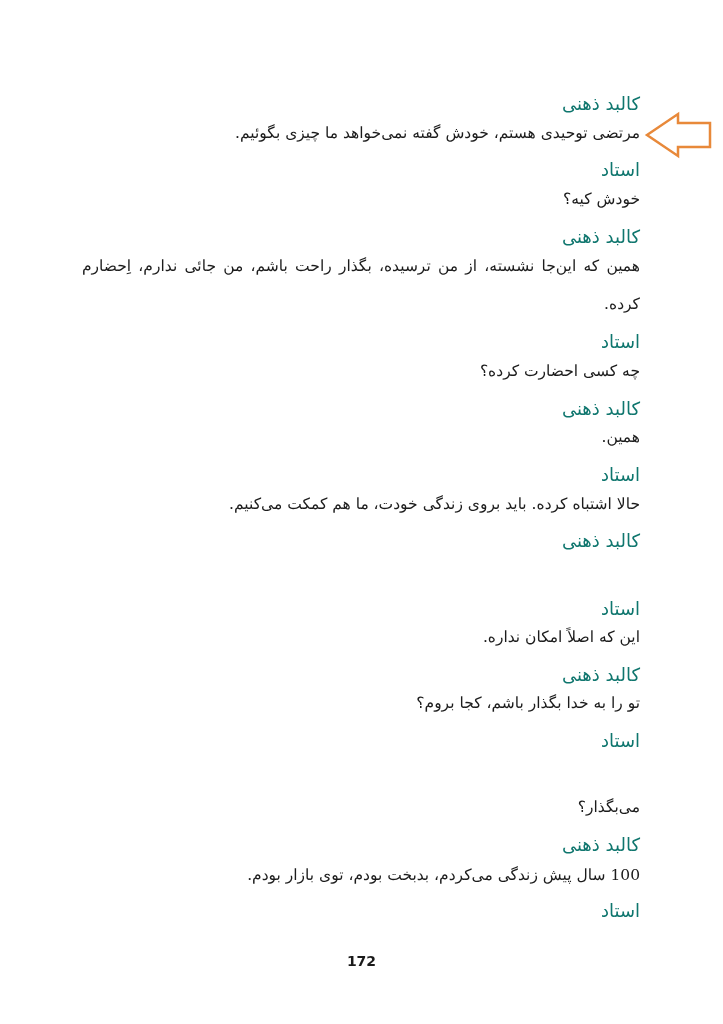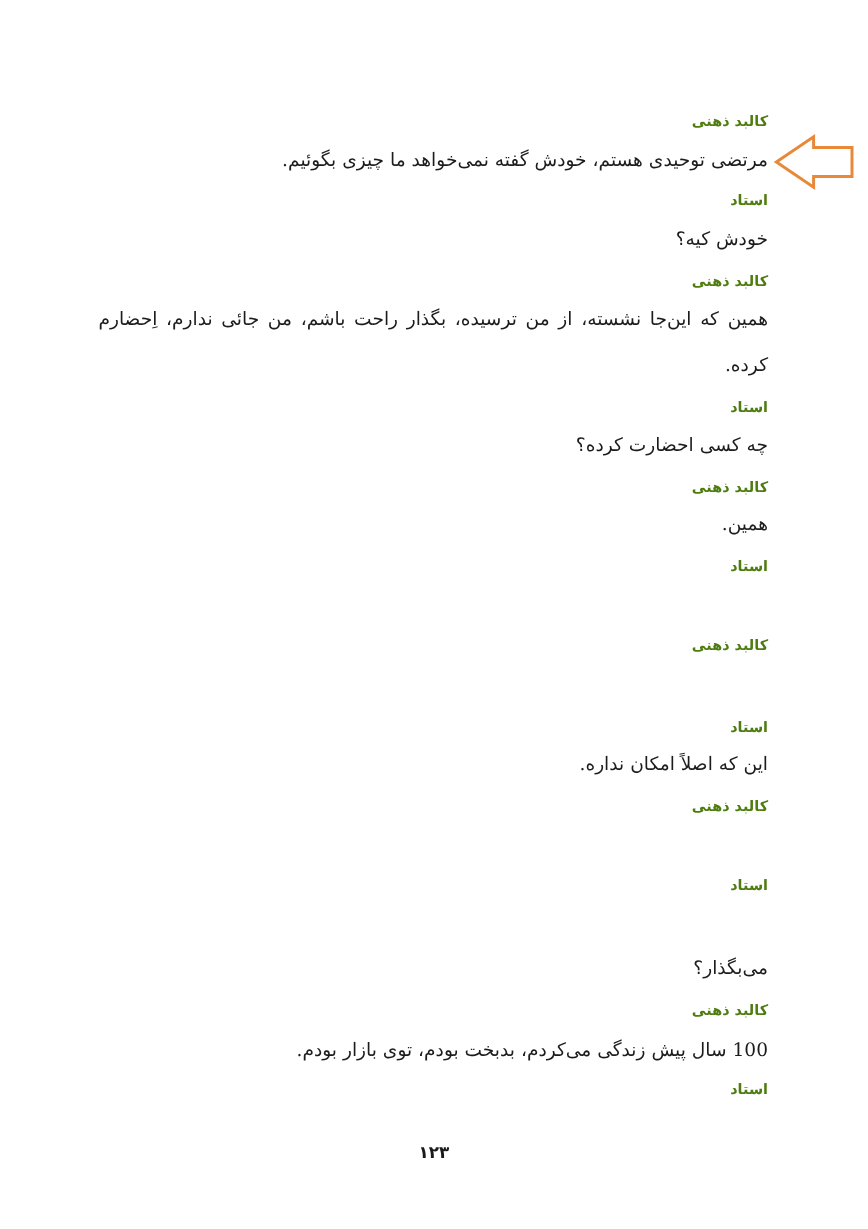--- a/index.html
+++ b/index.html
@@ -24,23 +24,23 @@
     .line {
       position: absolute;
       right: 83px;
       direction: rtl;
       text-align: right;
       white-space: nowrap;
       line-height: 1;
     }
     .speaker {
       font-family: "DejaVu Sans", "Liberation Sans", sans-serif;
-      font-weight: bold;
-      font-size: 12px;
-      color: #4d7c0f;
+      font-weight: normal;
+      font-size: 18px;
+      color: #0f766e;
     }
     .speech {
       font-size: 15.5px;
       color: #1c1c1c;
     }
     .speech.justify {
       left: 82px;
       text-align: justify;
       text-align-last: justify;
     }
@@ -81,30 +81,32 @@
   <div class="line speech justify" style="top:259px">همین که این‌جا نشسته، از من ترسیده، بگذار راحت باشم، من جائی ندارم، اِحضارم</div>
   <div class="line speech" style="top:297px">کرده.</div>
 
   <div class="line speaker" style="top:333px">استاد</div>
   <div class="line speech" style="top:364px">چه کسی احضارت کرده؟</div>
 
   <div class="line speaker" style="top:400px">کالبد ذهنی</div>
   <div class="line speech" style="top:430px">همین.</div>
 
   <div class="line speaker" style="top:466px">استاد</div>
+  <div class="line speech" style="top:497px">حالا اشتباه کرده. باید بروی زندگی خودت، ما هم کمکت می‌کنیم.</div>
 
   <div class="line speaker" style="top:532px">کالبد ذهنی</div>
 
   <div class="line speaker" style="top:600px">استاد</div>
   <div class="line speech" style="top:630px">این که اصلاً امکان نداره.</div>
 
   <div class="line speaker" style="top:666px">کالبد ذهنی</div>
+  <div class="line speech" style="top:696px">تو را به خدا بگذار باشم، کجا بروم؟</div>
 
   <div class="line speaker" style="top:732px">استاد</div>
   <div class="line speech" style="top:800px">می‌بگذار؟</div>
 
   <div class="line speaker" style="top:836px">کالبد ذهنی</div>
   <div class="line speech" style="top:868px">100 سال پیش زندگی می‌کردم، بدبخت بودم، توی بازار بودم.</div>
 
   <div class="line speaker" style="top:902px">استاد</div>
 
-  <div class="page-number">۱۲۳</div>
+  <div class="page-number">172</div>
 </div>
 
 </body></html>

